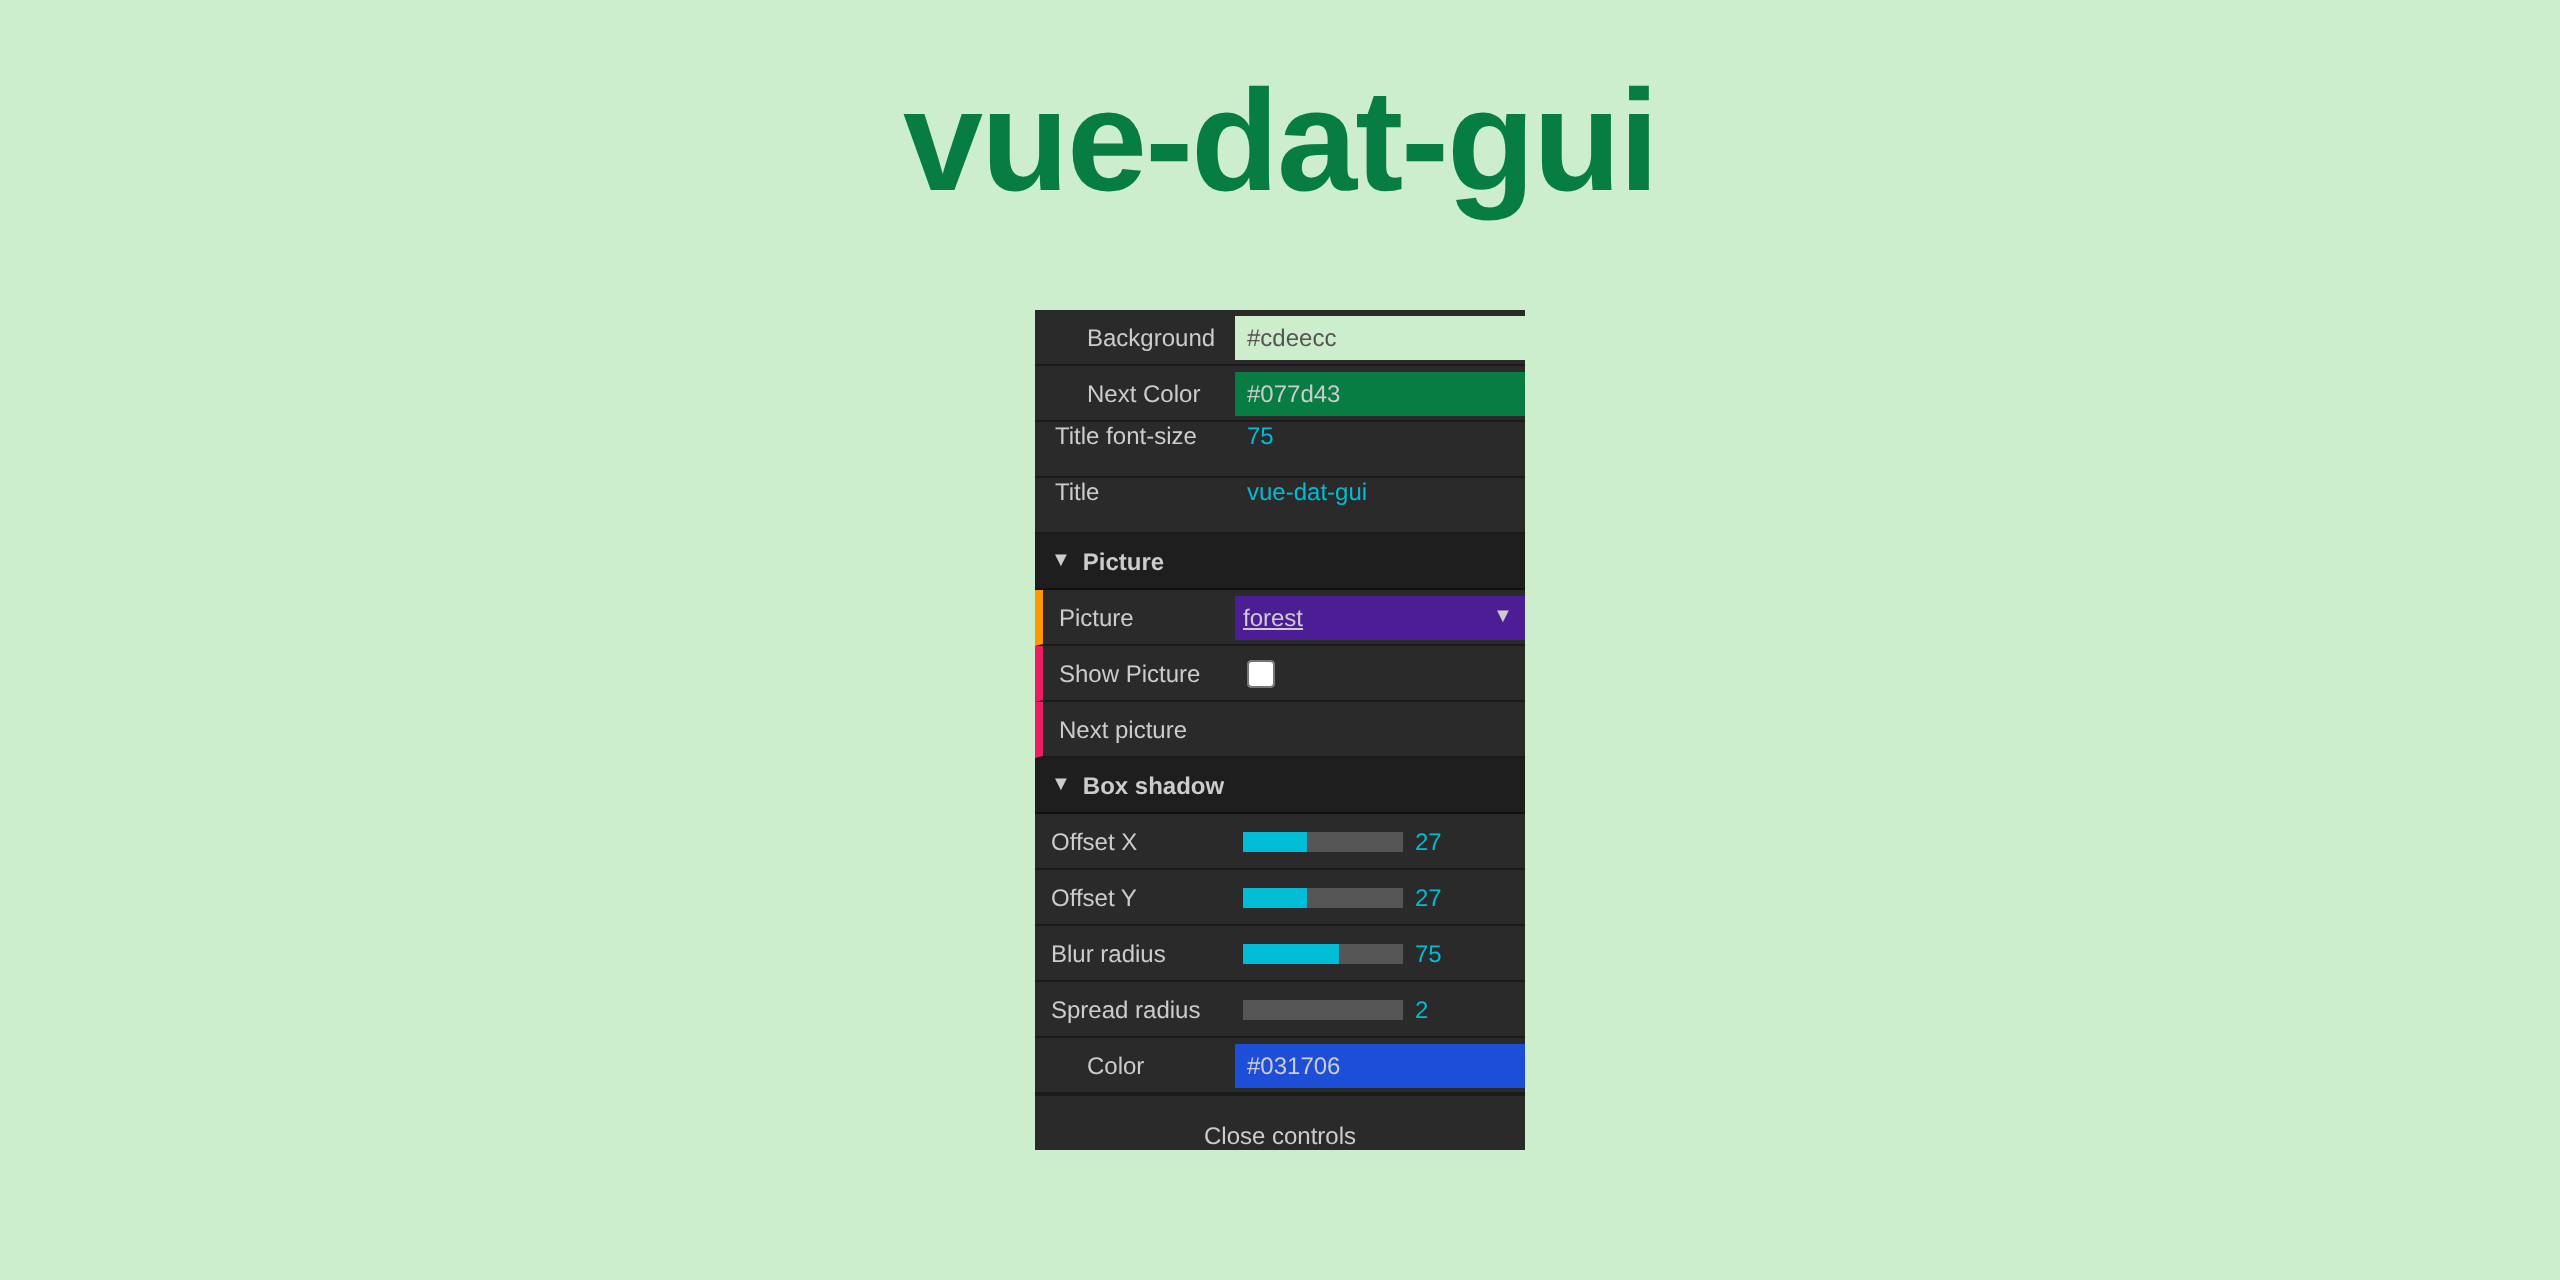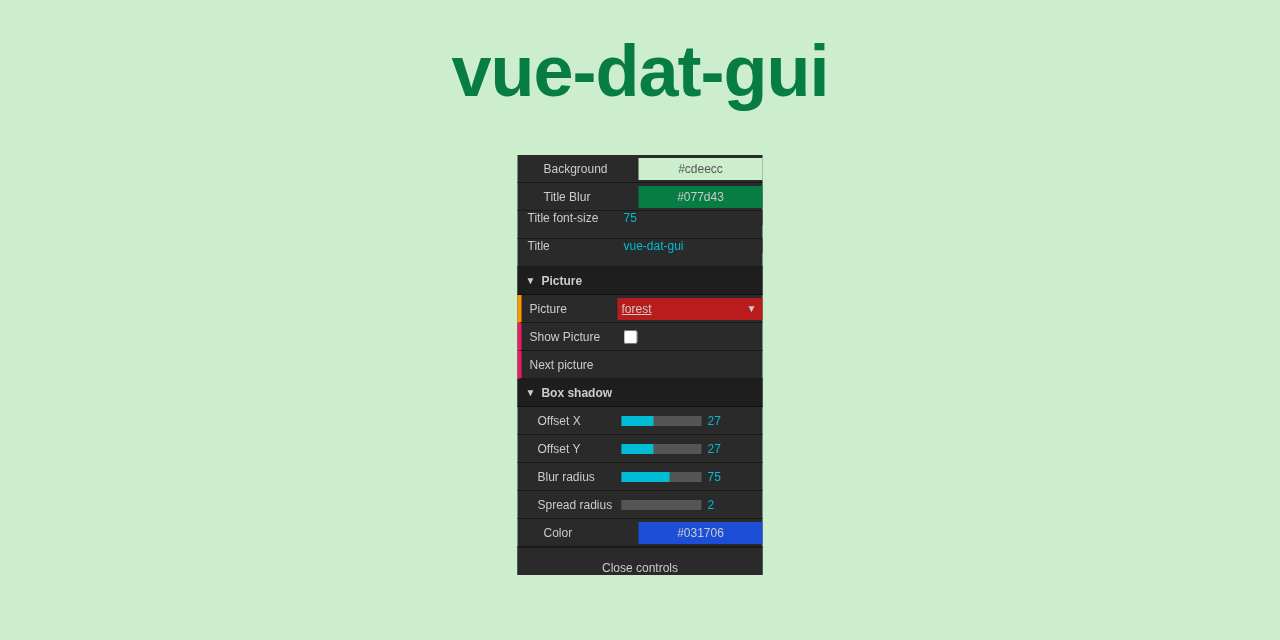--- a/index.html
+++ b/index.html
@@ -57,22 +57,21 @@
       width: 100px;
       padding-left: 26px;
       color: #ccc;
       font-size: 12px;
       flex-shrink: 0;
     }
     .color-value {
       flex: 1;
       padding: 4px 6px;
       font-size: 12px;
-      text-align: center;
-      margin-left: 21px;
+      text-align: left;
     }
     .bg-color { background: #cdeecc; color: #555; }
     .title-color { background: #077d43; color: #ccc; }
     .dark-color { background: #1d4ed8; color: #ccc; }
     .font-size-val { color: #00bcd4; background: #2a2a2a; }
     .title-val { color: #00bcd4; background: #2a2a2a; }
     .section-header {
       display: flex;
       align-items: center;
       height: 28px;
@@ -126,21 +125,21 @@
       font-size: 12px;
       width: 96px;
       flex-shrink: 0;
     }
     .select-wrapper {
       flex: 1;
       display: flex;
       align-items: center;
     }
     .picture-select {
-      background: #b91c1c;
+      background: #4c1d95;
       color: #ccc;
       border: none;
       font-size: 12px;
       width: 100%;
       height: 22px;
       padding: 0 4px;
       appearance: none;
       text-decoration: underline;
       -webkit-appearance: none;
     }
@@ -163,21 +162,21 @@
       border: none;
     }
     .slider-row {
       height: 28px;
       display: flex;
       align-items: center;
       border-bottom: 1px solid #1a1a1a;
     }
     .slider-label {
       width: 100px;
-      padding-left: 20px;
+      padding-left: 8px;
       color: #ccc;
       font-size: 12px;
       flex-shrink: 0;
     }
     .slider-bar-wrapper {
       flex: 1;
       padding: 0 4px;
       display: flex;
       align-items: center;
     }
@@ -220,21 +219,21 @@
 <h1 class="title">vue-dat-gui</h1>
 
 <div class="panel">
 
   <div class="color-swatch-row">
     <span class="color-label">Background</span>
     <div class="color-value bg-color">#cdeecc</div>
   </div>
 
   <div class="color-swatch-row">
-    <span class="color-label">Title Blur</span>
+    <span class="color-label">Next Color</span>
     <div class="color-value title-color">#077d43</div>
   </div>
 
   <div class="row">
     <span class="row-label">Title font-size</span>
     <div class="row-value font-size-val">75</div>
   </div>
 
   <div class="row">
     <span class="row-label">Title</span>

